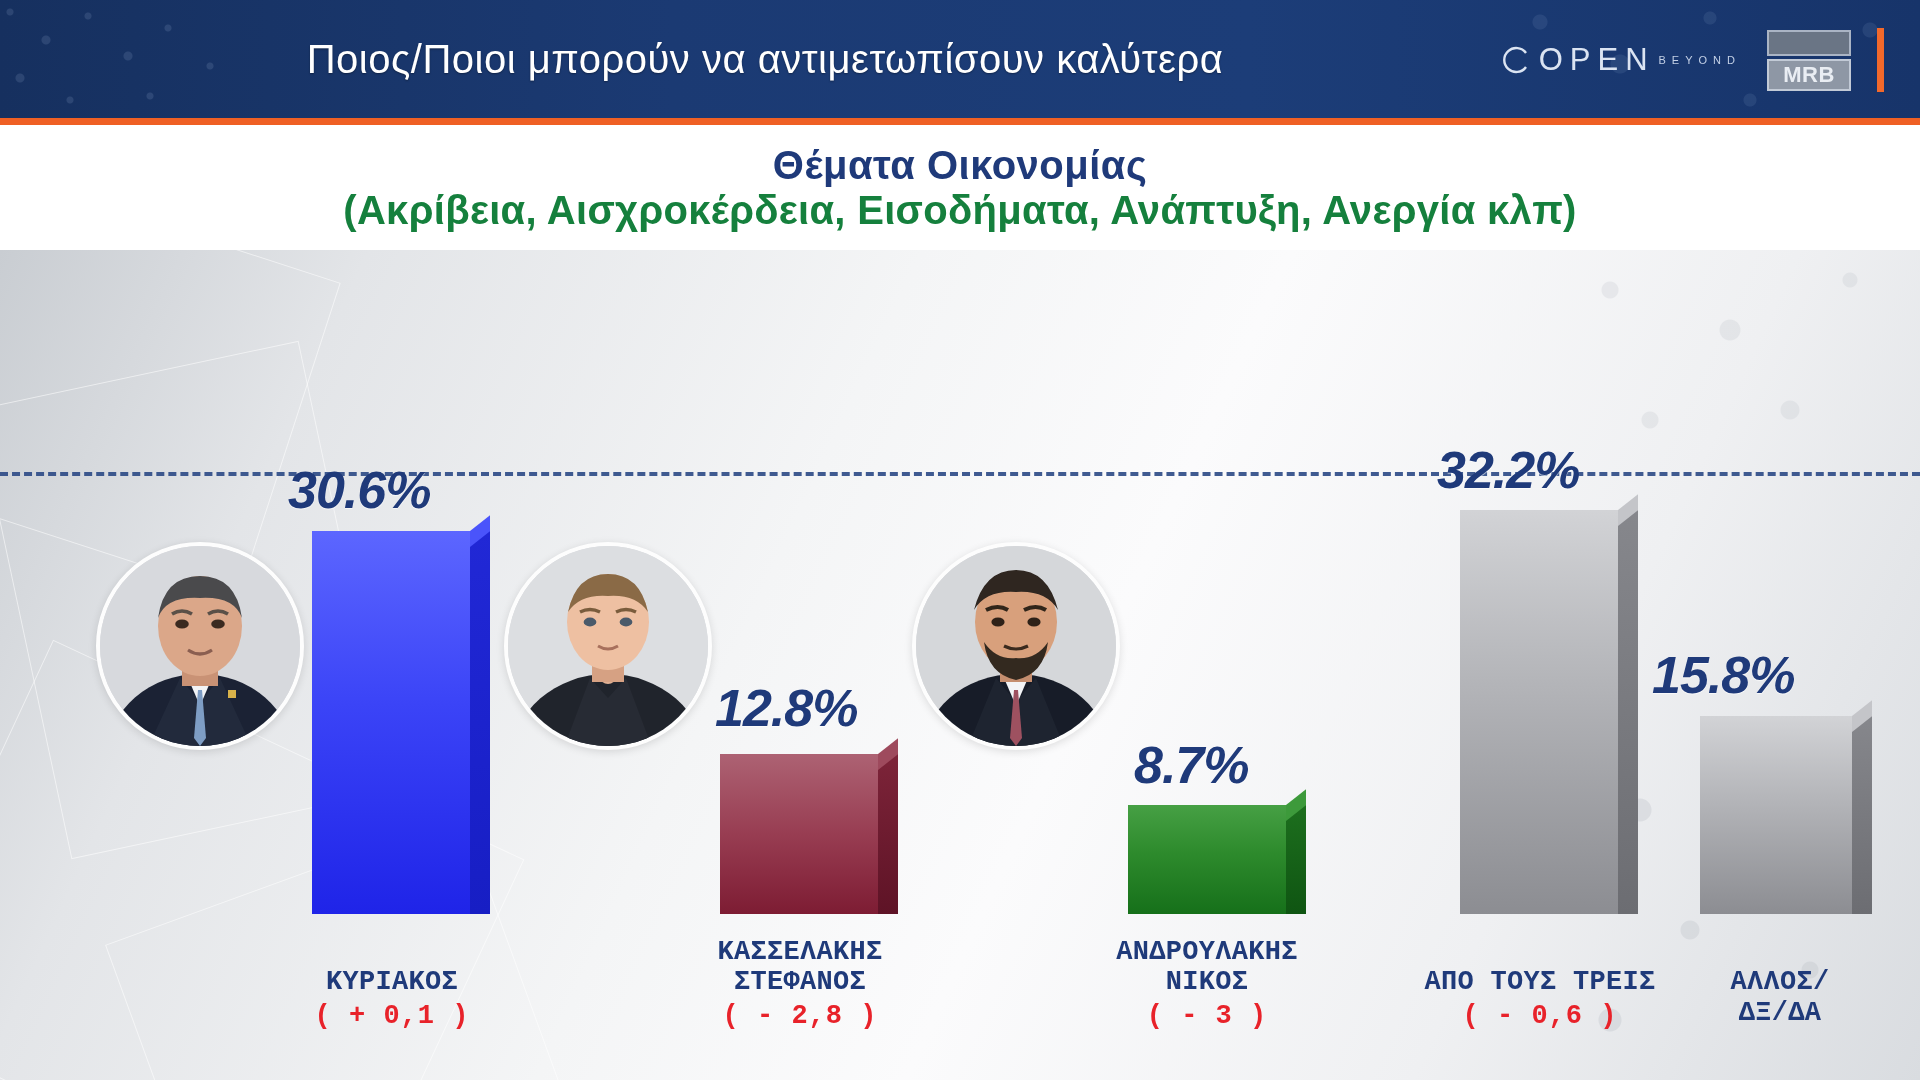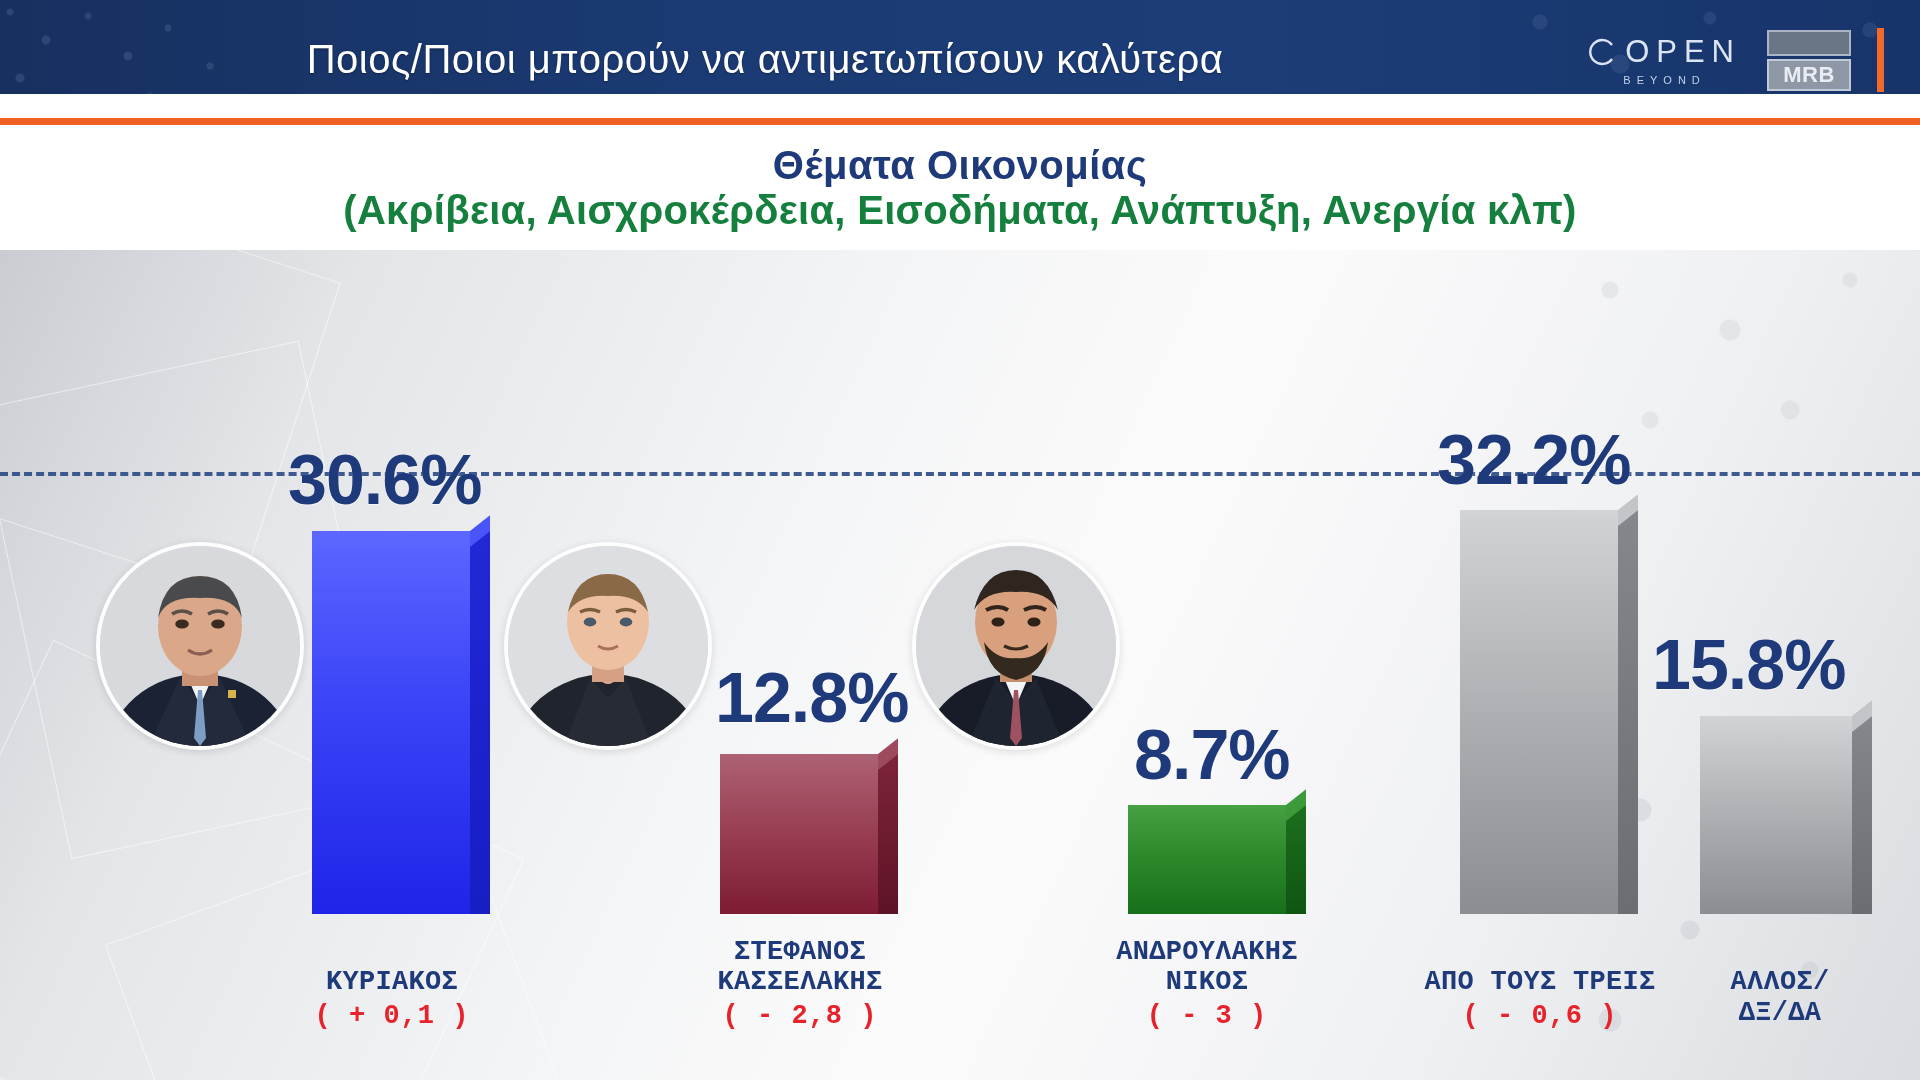--- a/index.html
+++ b/index.html
@@ -5,21 +5,21 @@
   * { margin:0; padding:0; box-sizing:border-box; }
   html,body { width:1920px; height:1080px; overflow:hidden; }
   body {
     font-family:"Liberation Sans", sans-serif;
     background:#ffffff;
     position:relative;
   }
 
   
   .banner{
-    position:absolute; left:0; top:0; width:1920px; height:94px;
+    position:absolute; left:0; top:0; width:1920px; height:118px;
     background:linear-gradient(90deg,#16305f 0%,#1b3a73 35%,#1c3d78 65%,#17346a 100%);
     overflow:hidden;
   }
   .banner-pattern-l{
     position:absolute; left:0; top:0; width:330px; height:118px;
     opacity:.16;
     background-image:
       radial-gradient(circle at 10px 12px, #9fb6d8 3px, transparent 4px),
       radial-gradient(circle at 46px 40px, #9fb6d8 4px, transparent 5px),
       radial-gradient(circle at 88px 16px, #9fb6d8 3px, transparent 4px),
@@ -48,21 +48,21 @@
     letter-spacing:.5px; white-space:nowrap;
     text-shadow:0 1px 2px rgba(0,0,0,.35);
   }
   .banner-underline{
     position:absolute; left:0; top:118px; width:1920px; height:7px;
     background:#ef6024;
   }
 
   
   .logos{ position:absolute; right:36px; top:28px; display:flex; align-items:center; gap:26px; }
-  .open-logo{ display:flex; flex-direction:column; align-items:center; gap:4px; }
+  .open-logo{ display:flex; flex-direction:row; align-items:center; gap:4px; }
   .open-row{ display:flex; align-items:center; gap:9px; }
   .open-word{ color:#dbe4f2; font-size:31px; letter-spacing:7px; font-weight:300; }
   .open-beyond{ color:#c3d0e6; font-size:11px; letter-spacing:6px; font-weight:400; }
   .mrb-logo{ display:flex; flex-direction:column; gap:3px; }
   .mrb-bar{ width:84px; height:26px; background:#6a7585; border:2px solid #aab4c4; }
   .mrb-box{ width:84px; height:32px; background:#8e97a5; border:2px solid #c2cad6;
             display:flex; align-items:center; justify-content:center;
             color:#e9edf3; font-size:22px; font-weight:bold; letter-spacing:.5px; }
   .orange-tick{ width:7px; height:64px; background:#f2692b; }
 
@@ -135,22 +135,22 @@
   .photo .face{ position:absolute; inset:0; }
 
   
   .bar{ position:absolute; }
   .bar-front{ position:absolute; left:0; bottom:0; width:100%; height:100%; }
   .bar-side{ position:absolute; right:-20px; bottom:0; width:20px; }
   .bar-top{ position:absolute; right:-20px; width:20px; height:16px;
             transform:skewY(-38deg); transform-origin:bottom left; }
 
   .value{
-    position:absolute; color:#1f3a7a; font-size:70px; font-weight:bold;
-    letter-spacing:-1px; white-space:nowrap; text-shadow:0 1px 1px rgba(255,255,255,.7);
+    position:absolute; color:#1f3a7a; font-size:52px; font-weight:bold;
+    letter-spacing:-1px; white-space:nowrap; text-shadow:0 1px 1px rgba(255,255,255,.7);font-style:italic;
   }
 
   .caption{
     position:absolute; text-align:center; white-space:nowrap;
     color:#1f3a7a; font-size:27px; font-weight:bold; line-height:1.14; letter-spacing:.3px;font-family:Liberation Mono, monospace;
   }
   .delta{ color:#e8222a; font-size:27px; font-weight:bold; margin-top:3px; letter-spacing:1px; }
 </style>
 </head>
 <body>
@@ -251,22 +251,22 @@
 
     <div class="bar" style="left:720px; bottom:166px; width:158px; height:160px;">
       <div class="bar-front" style="background:linear-gradient(180deg,#ad6273 0%,#983d52 50%,#7d1c33 100%);"></div>
       <div class="bar-side" style="height:160px; background:linear-gradient(180deg,#7d2439 0%,#5e1326 100%);"></div>
       <div class="bar-top" style="top:0; background:#9e4a5d;"></div>
     </div>
 
     <div class="value" style="left:690px; bottom:342px;margin-left:25px;">12.8%</div>
 
     <div class="caption" style="left:620px; bottom:48px; width:360px;">
+      <div>ΚΑΣΣΕΛΑΚΗΣ</div>
       <div>ΣΤΕΦΑΝΟΣ</div>
-      <div>ΚΑΣΣΕΛΑΚΗΣ</div>
       <div class="delta">( - 2,8 )</div>
     </div>
   </div>
 
   <div class="group">
     <div class="photo" style="left:912px; bottom:330px; width:208px; height:208px;">
       <svg class="face" viewBox="0 0 100 100">
         <rect width="100" height="100" fill="#d5d7da"></rect>
         <ellipse cx="50" cy="105" rx="47" ry="41" fill="#171c28"></ellipse>
         <path d="M24 105 L40 66 L50 78 L60 66 L76 105 Z" fill="#1e2430"></path>

